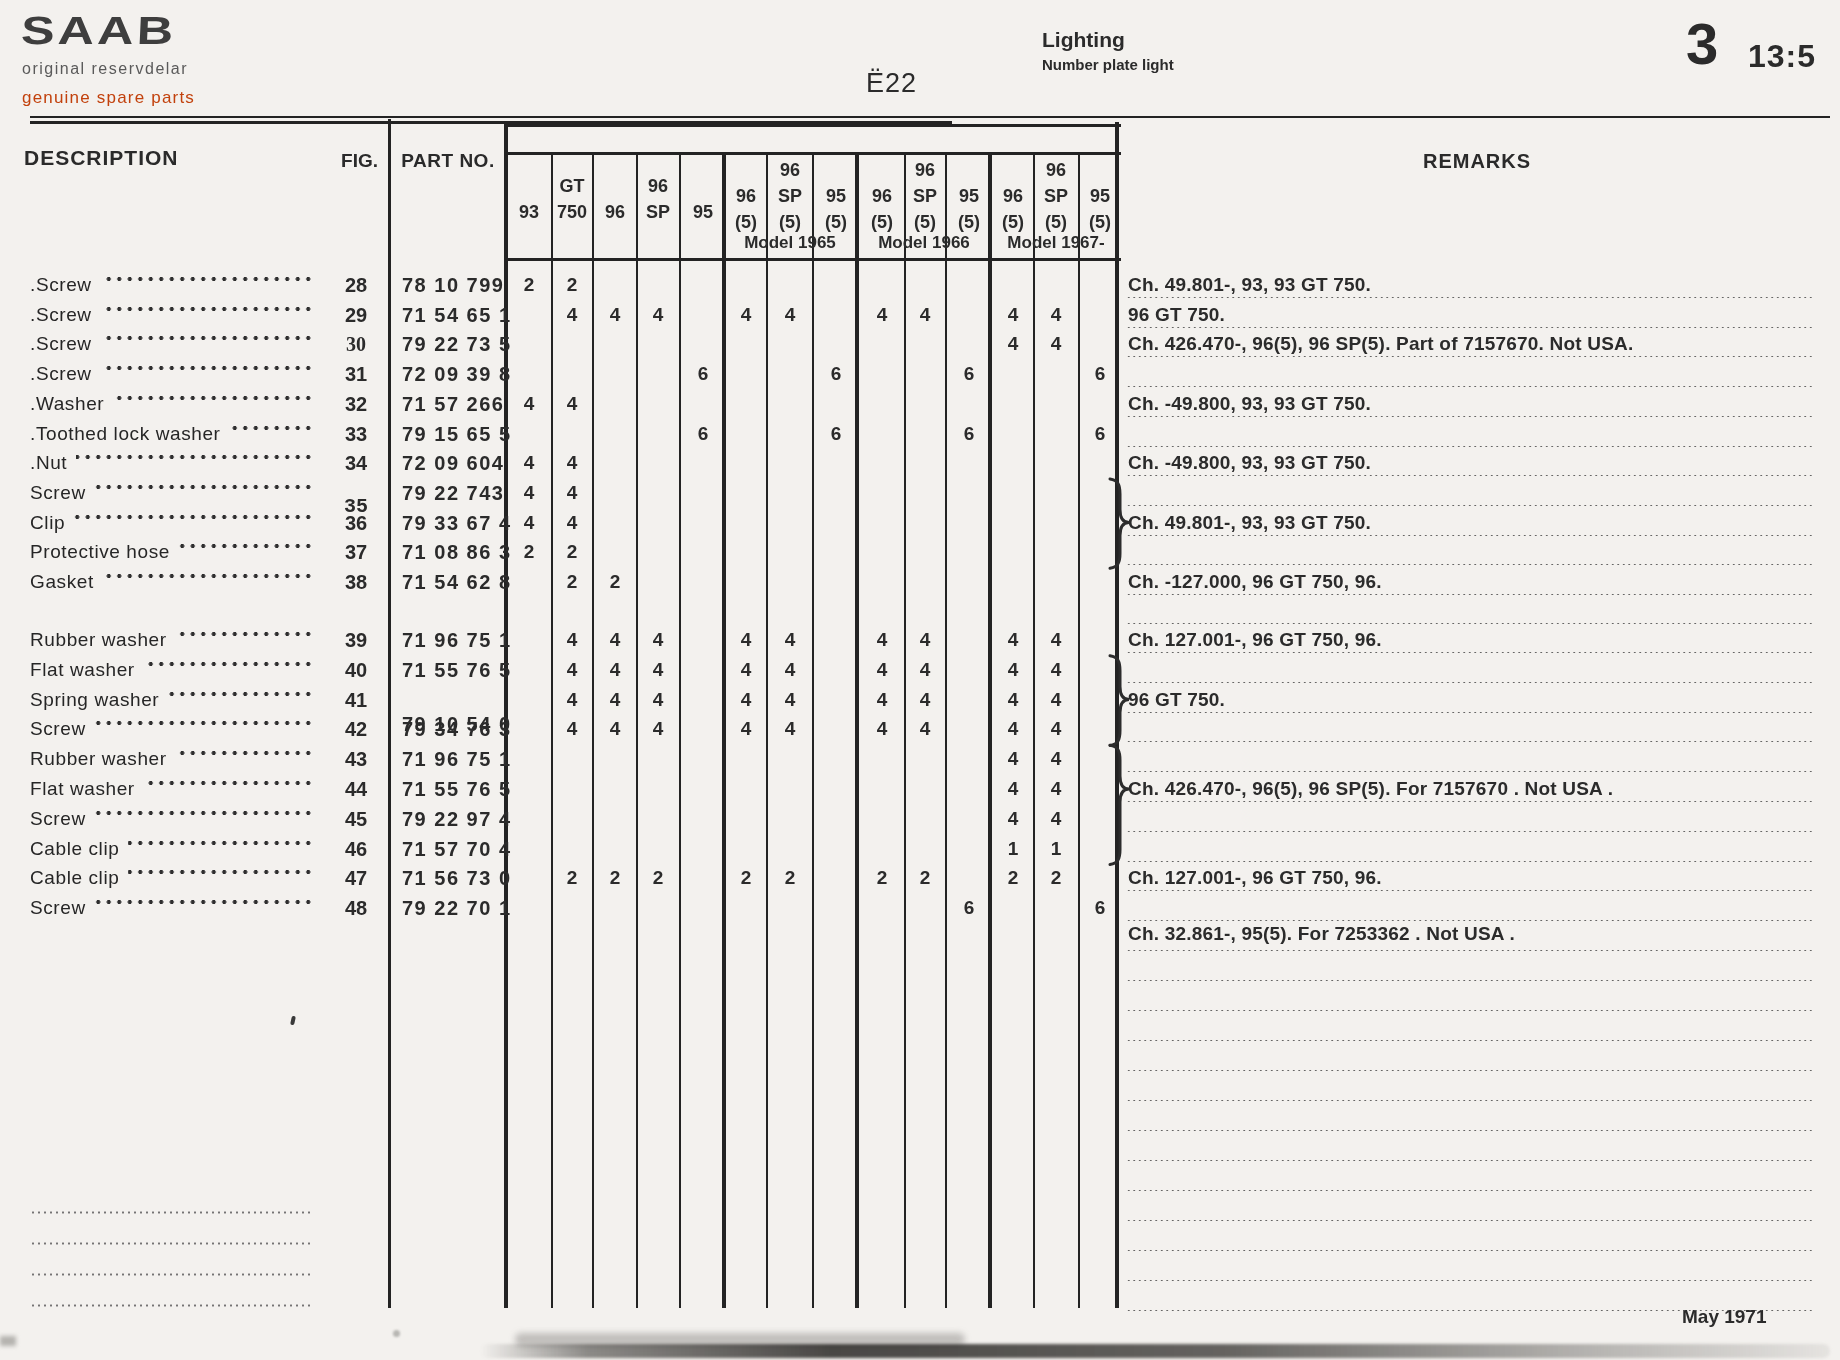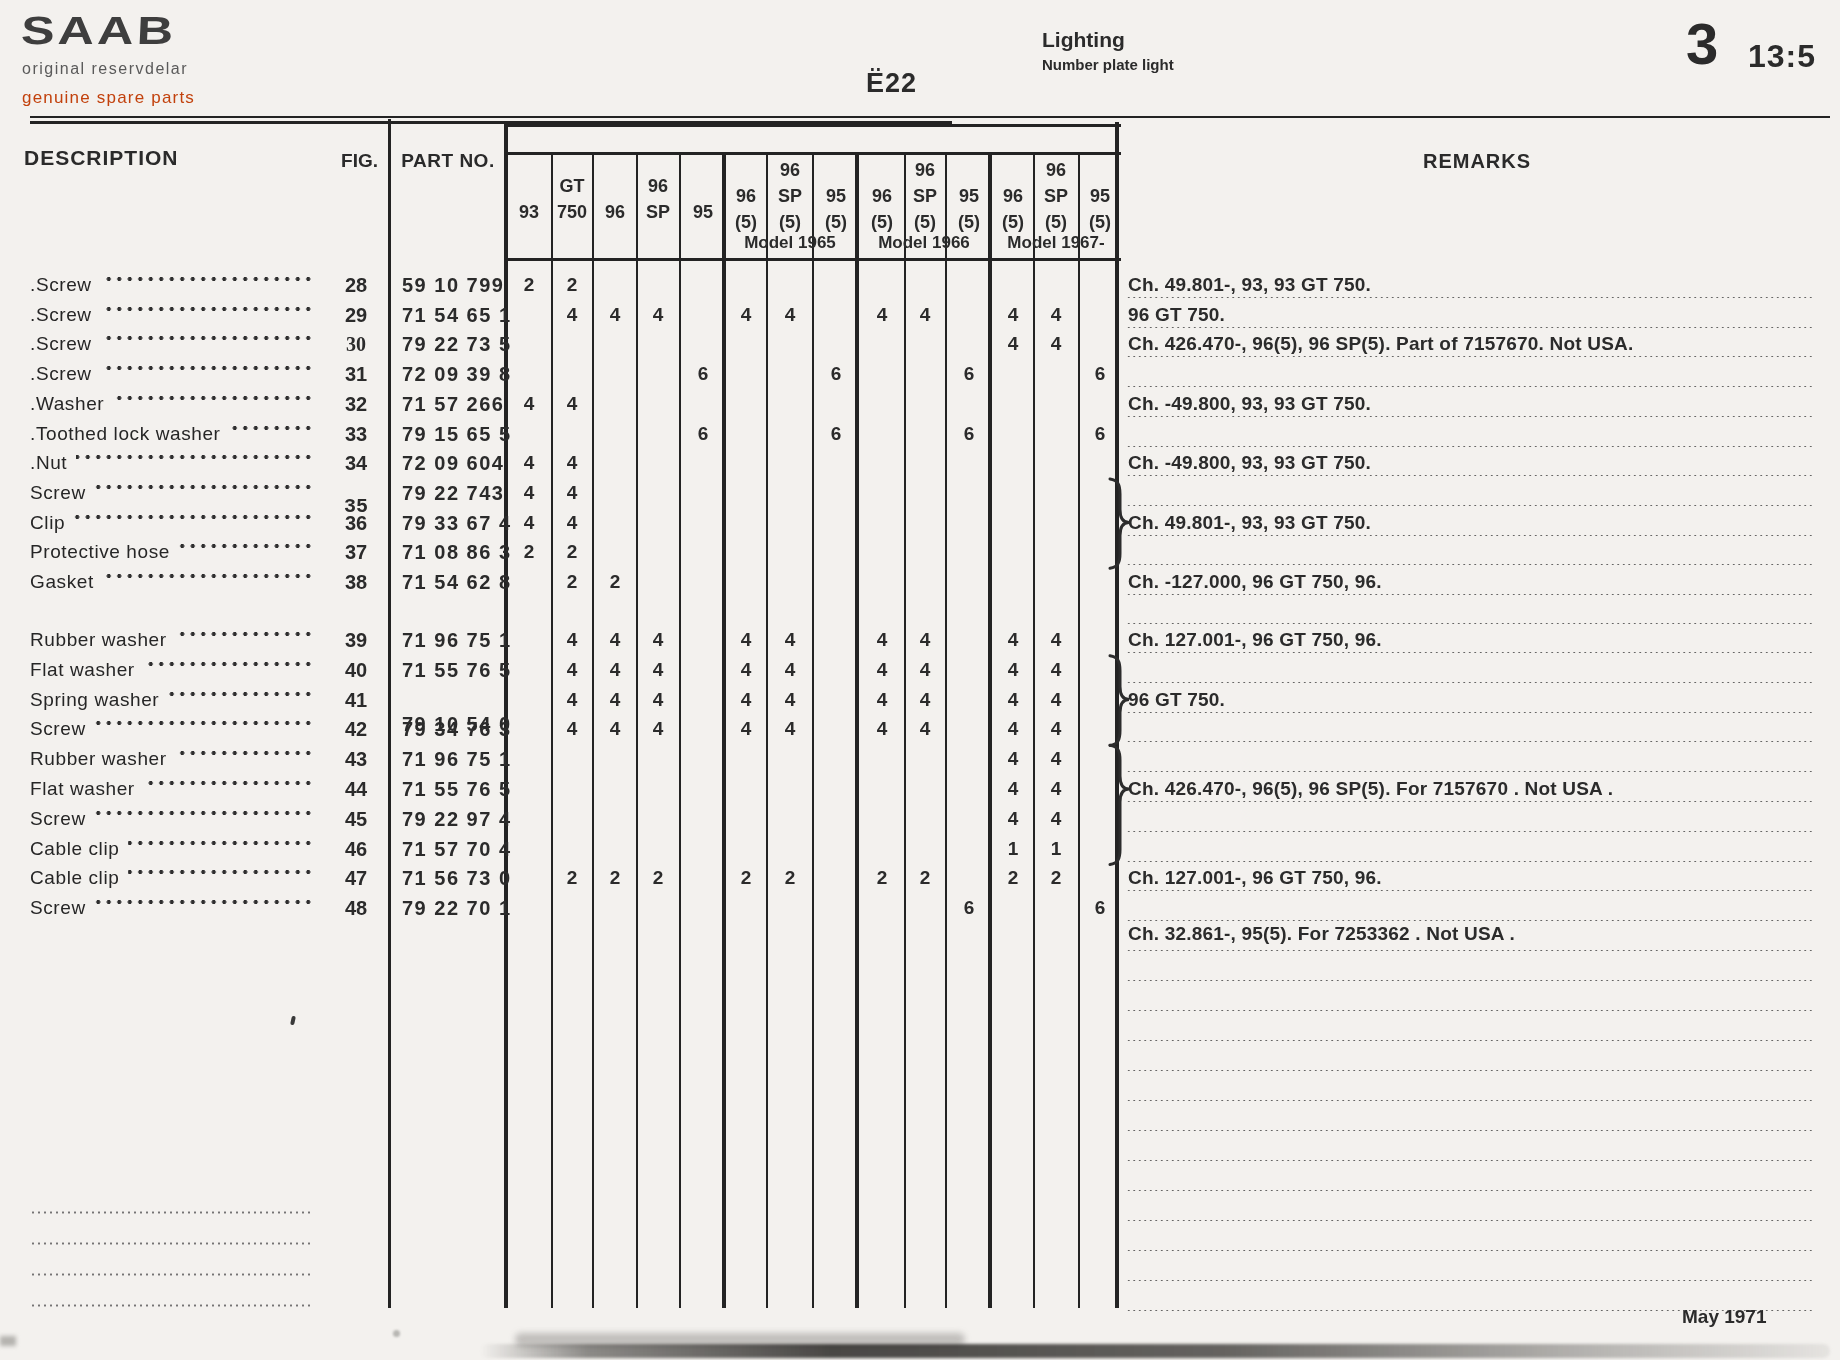--- a/index.html
+++ b/index.html
@@ -17,21 +17,21 @@
   .hline{position:absolute;background:var(--rule);}
   .vline{position:absolute;background:var(--rule);}
   
   .logo{
     position:absolute;left:22px;top:8px;font-size:48px;font-weight:700;
     letter-spacing:3px;color:#3e3e3e;transform:scaleY(.82) scaleX(1.05) skewX(-2deg);
     transform-origin:top left;
   }
   .logo-sub-sv{position:absolute;left:22px;top:60px;font-size:16px;color:#5a5a5a;letter-spacing:1.5px;}
   .logo-sub-en{position:absolute;left:22px;top:88px;font-size:17px;color:#c2410c;font-weight:500;letter-spacing:1.2px;}
-  .doc-code{position:absolute;left:866px;top:68px;font-size:27px;font-weight:700;letter-spacing:1px;}
+  .doc-code{position:absolute;left:866px;top:68px;font-size:27px;font-weight:400;letter-spacing:1px;}
   .section{position:absolute;left:1042px;top:28px;font-size:21px;font-weight:700;}
   .subsection{position:absolute;left:1042px;top:56px;font-size:15px;font-weight:700;}
   .page-num{position:absolute;left:1686px;top:10px;font-size:58px;font-weight:700;}
   .page-ref{position:absolute;left:1748px;top:38px;font-size:32px;font-weight:700;letter-spacing:1px;}
   .date{position:absolute;left:1682px;top:1306px;font-size:19px;font-weight:700;}
   
   .th{position:absolute;font-weight:700;color:#2a2a2a;}
   .th-desc{left:24px;top:146px;font-size:21px;letter-spacing:1px;}
   .th-fig{left:316px;top:150px;width:62px;font-size:19px;text-align:right;}
   .th-part{left:390px;top:150px;width:116px;font-size:19px;text-align:center;letter-spacing:.5px;}
@@ -165,21 +165,21 @@
       <div class="col-header" style="left: 1058px; top: 183px;">
         <div>95</div>
         <div>(5)</div>
       </div>
       <div class="group-label" style="left: 720px; top: 232px;">Model 1965</div>
       <div class="group-label" style="left: 854px; top: 232px;">Model 1966</div>
       <div class="group-label" style="left: 986px; top: 232px;">Model 1967-</div>
       <div class="leader" style="top: 276px;"></div>
       <div class="desc" style="top: 273px;">.Screw</div>
       <div class="fig" style="top: 273px;">28</div>
-      <div class="part" style="top: 273px;">59 10 799</div>
+      <div class="part" style="top: 273px;">78 10 799</div>
       <div class="qty-cell" style="left: 509px; top: 273px;">2</div>
       <div class="qty-cell" style="left: 552px; top: 273px;">2</div>
       <div class="rrule" style="top: 295px;"></div>
       <div class="remark" style="top: 273px;">Ch. 49.801-, 93, 93 GT 750.</div>
       <div class="leader" style="top: 305.7px;"></div>
       <div class="desc" style="top: 302.7px;">.Screw</div>
       <div class="fig" style="top: 302.7px;">29</div>
       <div class="part" style="top: 302.7px;">71 54 65 1</div>
       <div class="qty-cell" style="left: 552px; top: 302.7px;">4</div>
       <div class="qty-cell" style="left: 595px; top: 302.7px;">4</div>

